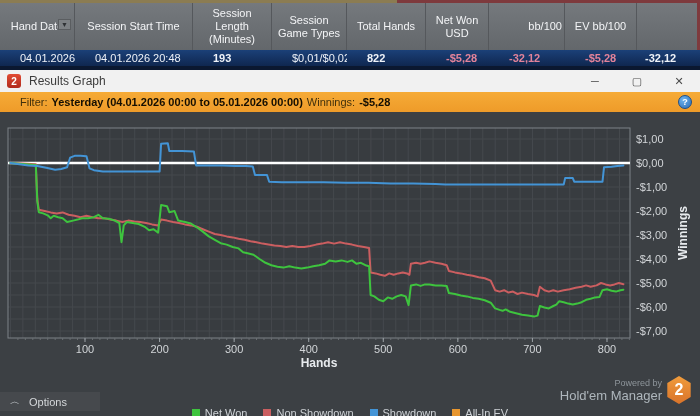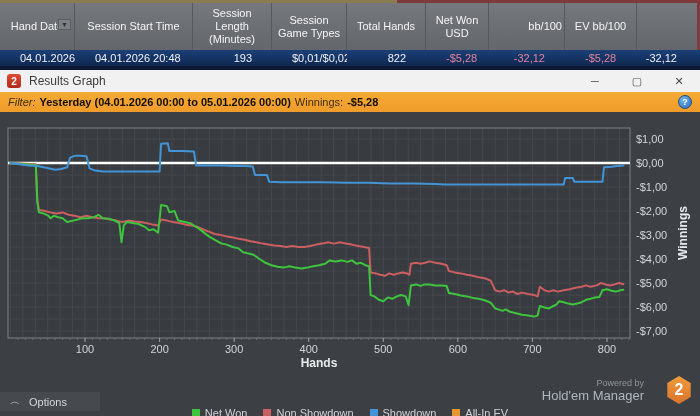--- a/index.html
+++ b/index.html
@@ -18,41 +18,41 @@
     display:flex; background:linear-gradient(#75797d,#63676b); }
   .grid-header .col { position:relative; display:flex; align-items:center; justify-content:center;
     border-right:1px solid #55585c; color:#f3f4f6; font-size:11px; line-height:13px;
     text-align:center; padding:1px 2px; }
   .grid-header .col .sort { position:absolute; right:3px; top:16px; font-size:7px; color:#2e3134;
     background:#7d8184; border:1px solid #5a5d60; padding:0 2px; line-height:9px; }
   .grid-row { position:absolute; left:0; top:50px; width:700px; height:16px; display:flex;
     background:linear-gradient(#1b4078,#0f2750); align-items:center; }
   .grid-row .cell { font-size:11px; color:#eef2f8; padding:0 20px; white-space:nowrap; overflow:hidden; }
   .grid-row .cell.negative { color:#e2839a; }
-  .grid-row .cell.align-right { text-align:right; }
+  .grid-row .cell.align-right { text-align:left;font-weight:bold; }
   .grid-row .cell.align-left { text-align:left; }
   .row-after { position:absolute; left:0; top:66px; width:700px; height:4px; background:#0b1830; }
 
   
   .rg-window { position:absolute; left:0; top:70px; width:700px; height:346px; background:#3c4044; }
   .titlebar { position:absolute; left:0; top:0; width:700px; height:22px; background:#f1f1f1;
     display:flex; align-items:center; }
   .hm2-logo { width:14px; height:14px; margin-left:7px; border-radius:3px;
     background:linear-gradient(#e14b33,#b02a1c); color:#fff; font-size:10px; font-weight:bold;
     display:flex; align-items:center; justify-content:center; }
   .titlebar .title { margin-left:8px; font-size:12px; color:#3c3c3c; }
   .win-controls { position:absolute; right:0; top:0; height:22px; display:flex; }
   .win-btn { width:42px; height:22px; display:flex; align-items:center; justify-content:center;
     color:#4a4a4a; font-size:11px; cursor:default; }
 
   .filterbar { position:absolute; left:0; top:22px; width:700px; height:20px;
     background:linear-gradient(#f6ab37,#ee9b29); display:flex; align-items:center;
     font-size:11px; color:#40300c; }
   .filterbar .seg { margin-left:4px; white-space:nowrap; }
-  .filterbar .seg.first { margin-left:8px;font-style:italic; }
+  .filterbar .seg.first { margin-left:20px; }
   .filterbar .bold { font-weight:bold; color:#140e02; }
   .help-icon { position:absolute; right:8px; top:3px; width:14px; height:14px; border-radius:50%;
     background:radial-gradient(circle at 35% 30%, #6cb4ef, #2e6cb4); color:#fff; font-size:9px;
     font-weight:bold; display:flex; align-items:center; justify-content:center;
     border:1px solid #1f4f86; }
 
   .chart-region { position:absolute; left:0; top:42px; width:700px; height:276px; }
   svg text { font-family:"Liberation Sans", sans-serif; }
 
   .legend { position:absolute; left:0; top:316px; width:700px; height:18px;
@@ -60,21 +60,21 @@
   .legend-item { display:flex; align-items:center; gap:5px;margin-top:36px; }
   .legend-swatch { width:8px; height:8px; }
   .legend-label { font-size:11px; color:#cfd3d7; }
 
   .options-btn { position:absolute; left:0; top:322px; width:100px; height:19px;
     background:#46494d; display:flex; align-items:center; cursor:default; }
   .options-chevron { margin-left:10px; font-size:10px; color:#c7cbcf; line-height:8px;
     transform:scaleY(0.8); }
   .options-label { margin-left:9px; font-size:11px; color:#d5d8db; }
 
-  .powered { position:absolute; right:8px; top:306px; display:flex; align-items:center; gap:22px; }
+  .powered { position:absolute; right:8px; top:306px; display:flex; align-items:center; gap:4px; }
   .powered-texts { display:flex; flex-direction:column; align-items:flex-end; }
   .powered-by { font-size:9px; color:#8e959b; }
   .powered-brand { font-size:13px; color:#aeb6bc;padding-left:28px; }
   .hex-logo { width:26px; height:28px; background:linear-gradient(#f09c3c,#d9732a);
     clip-path:polygon(50% 0, 95% 25%, 95% 75%, 50% 100%, 5% 75%, 5% 25%);
     color:#fff; font-weight:bold; font-size:16px; display:flex; align-items:center;
     justify-content:center; }
 </style>
 </head>
 <body>

